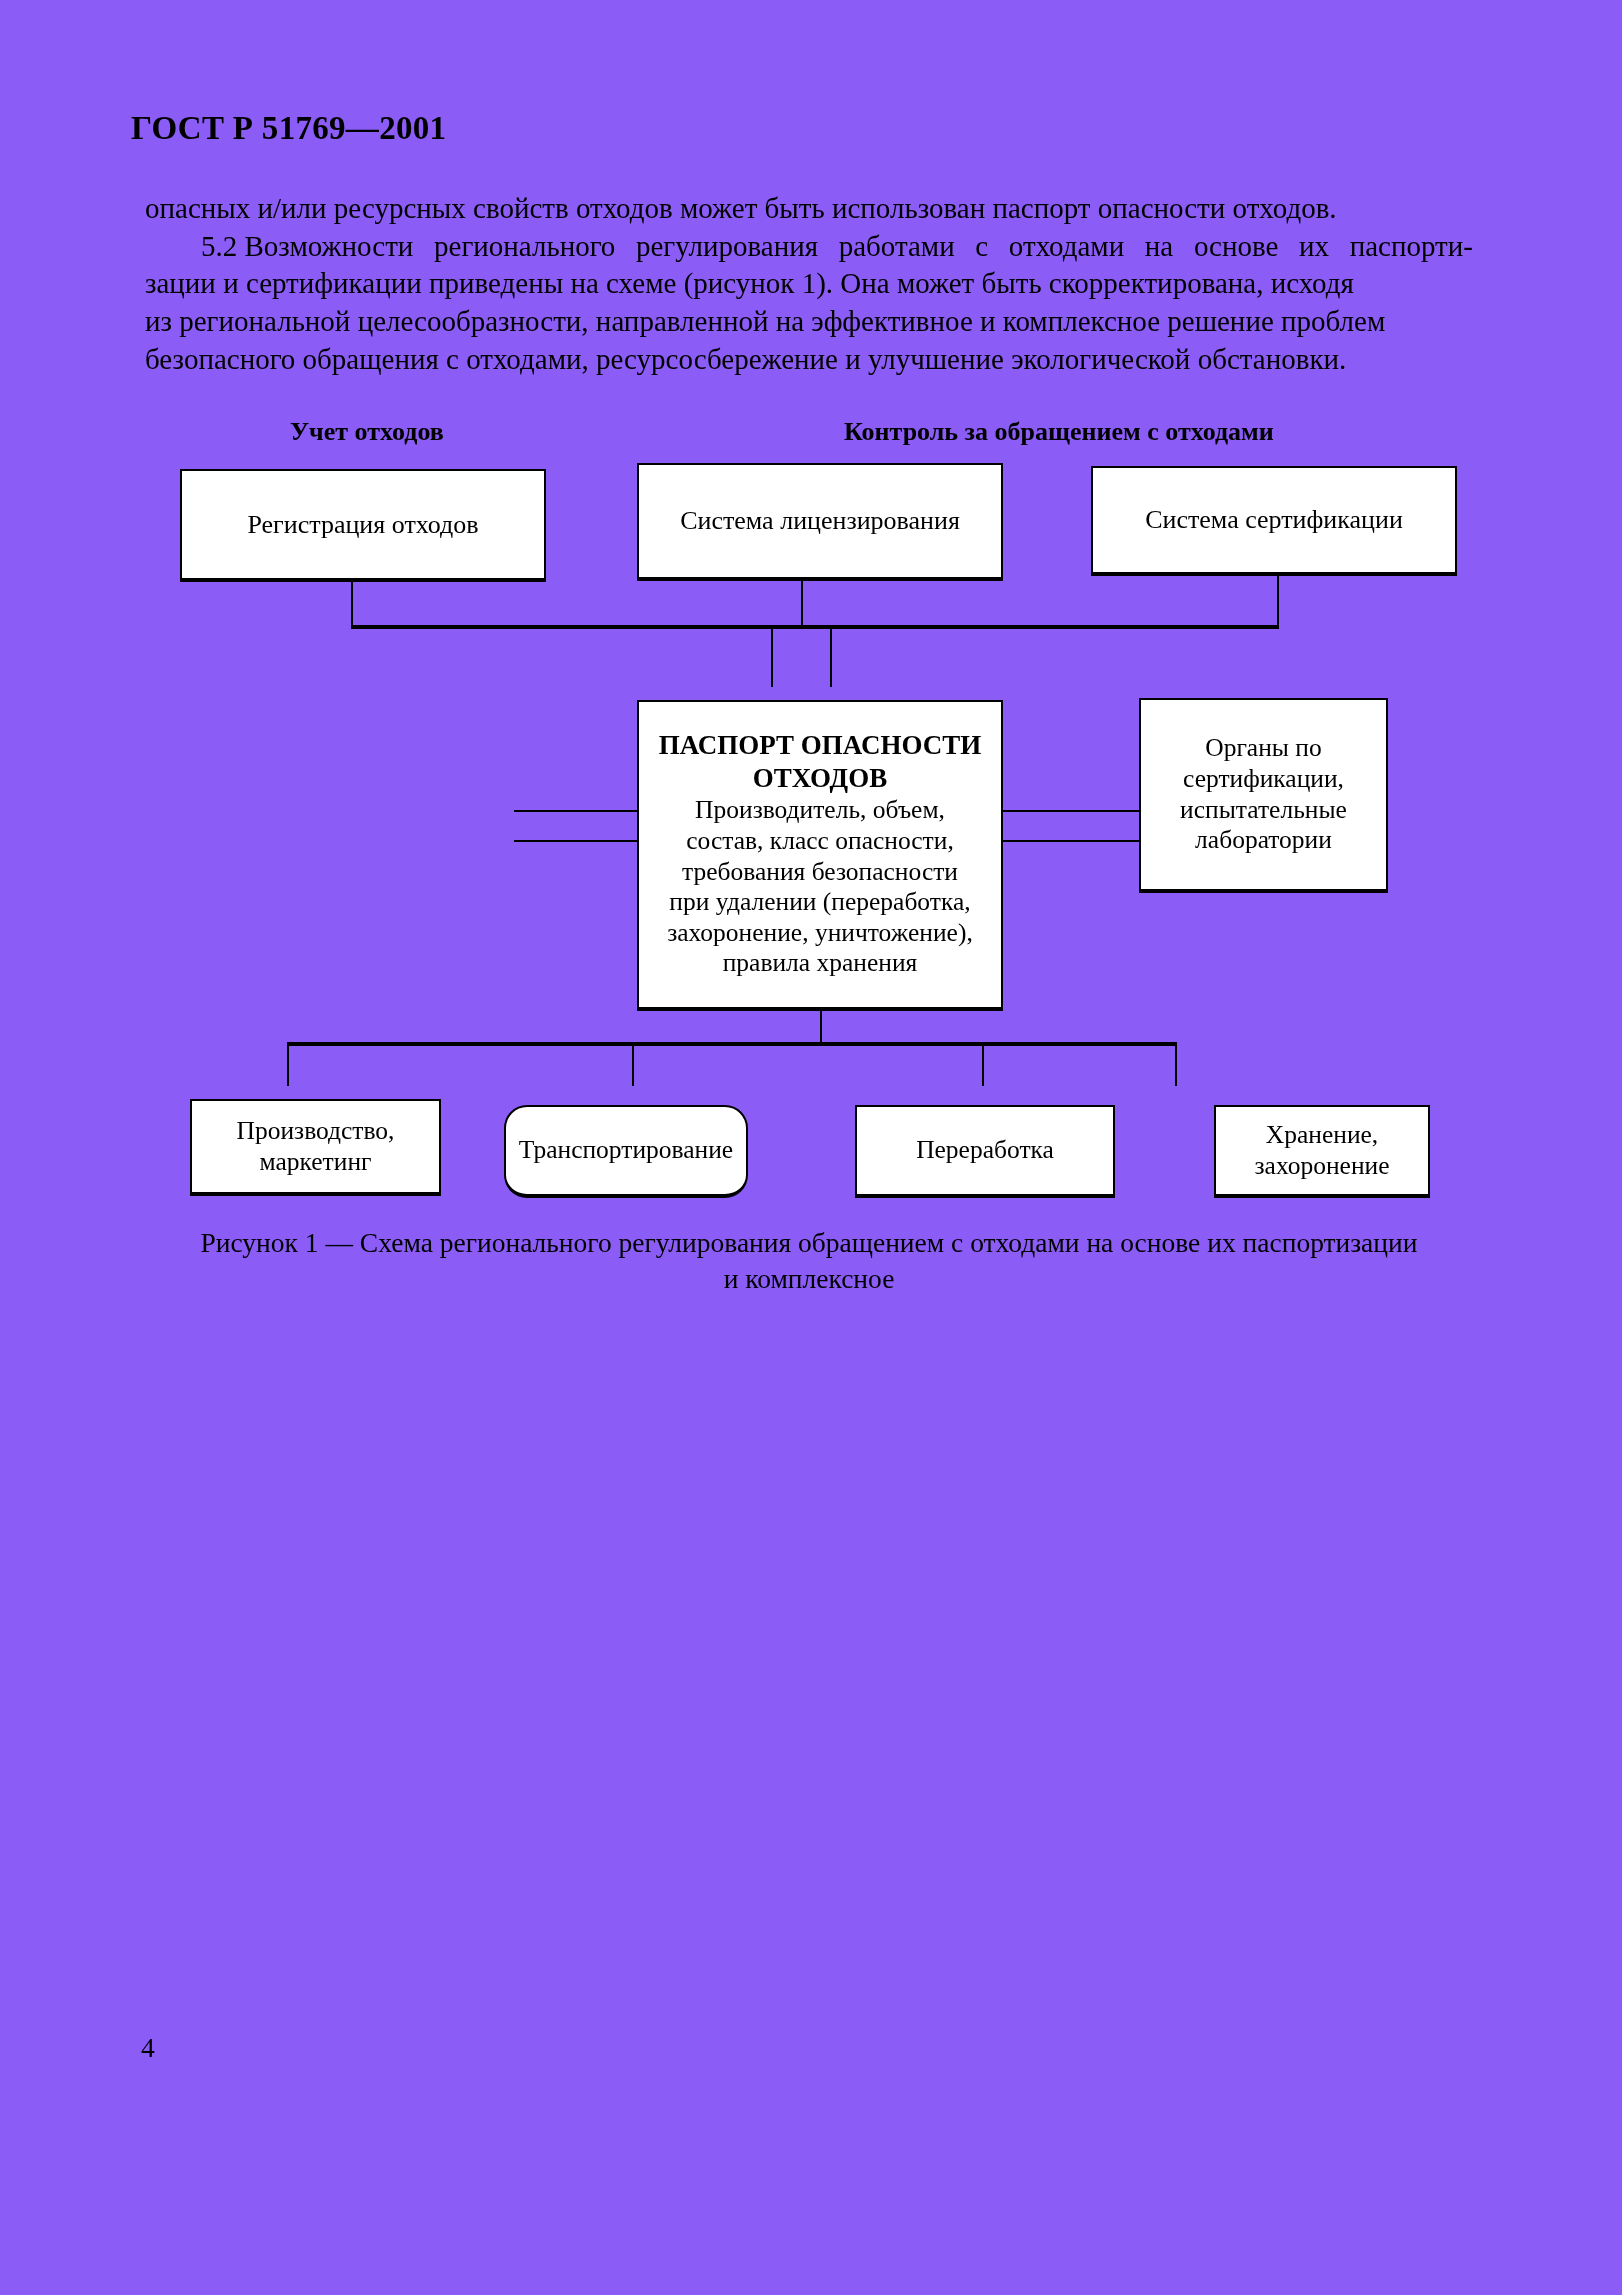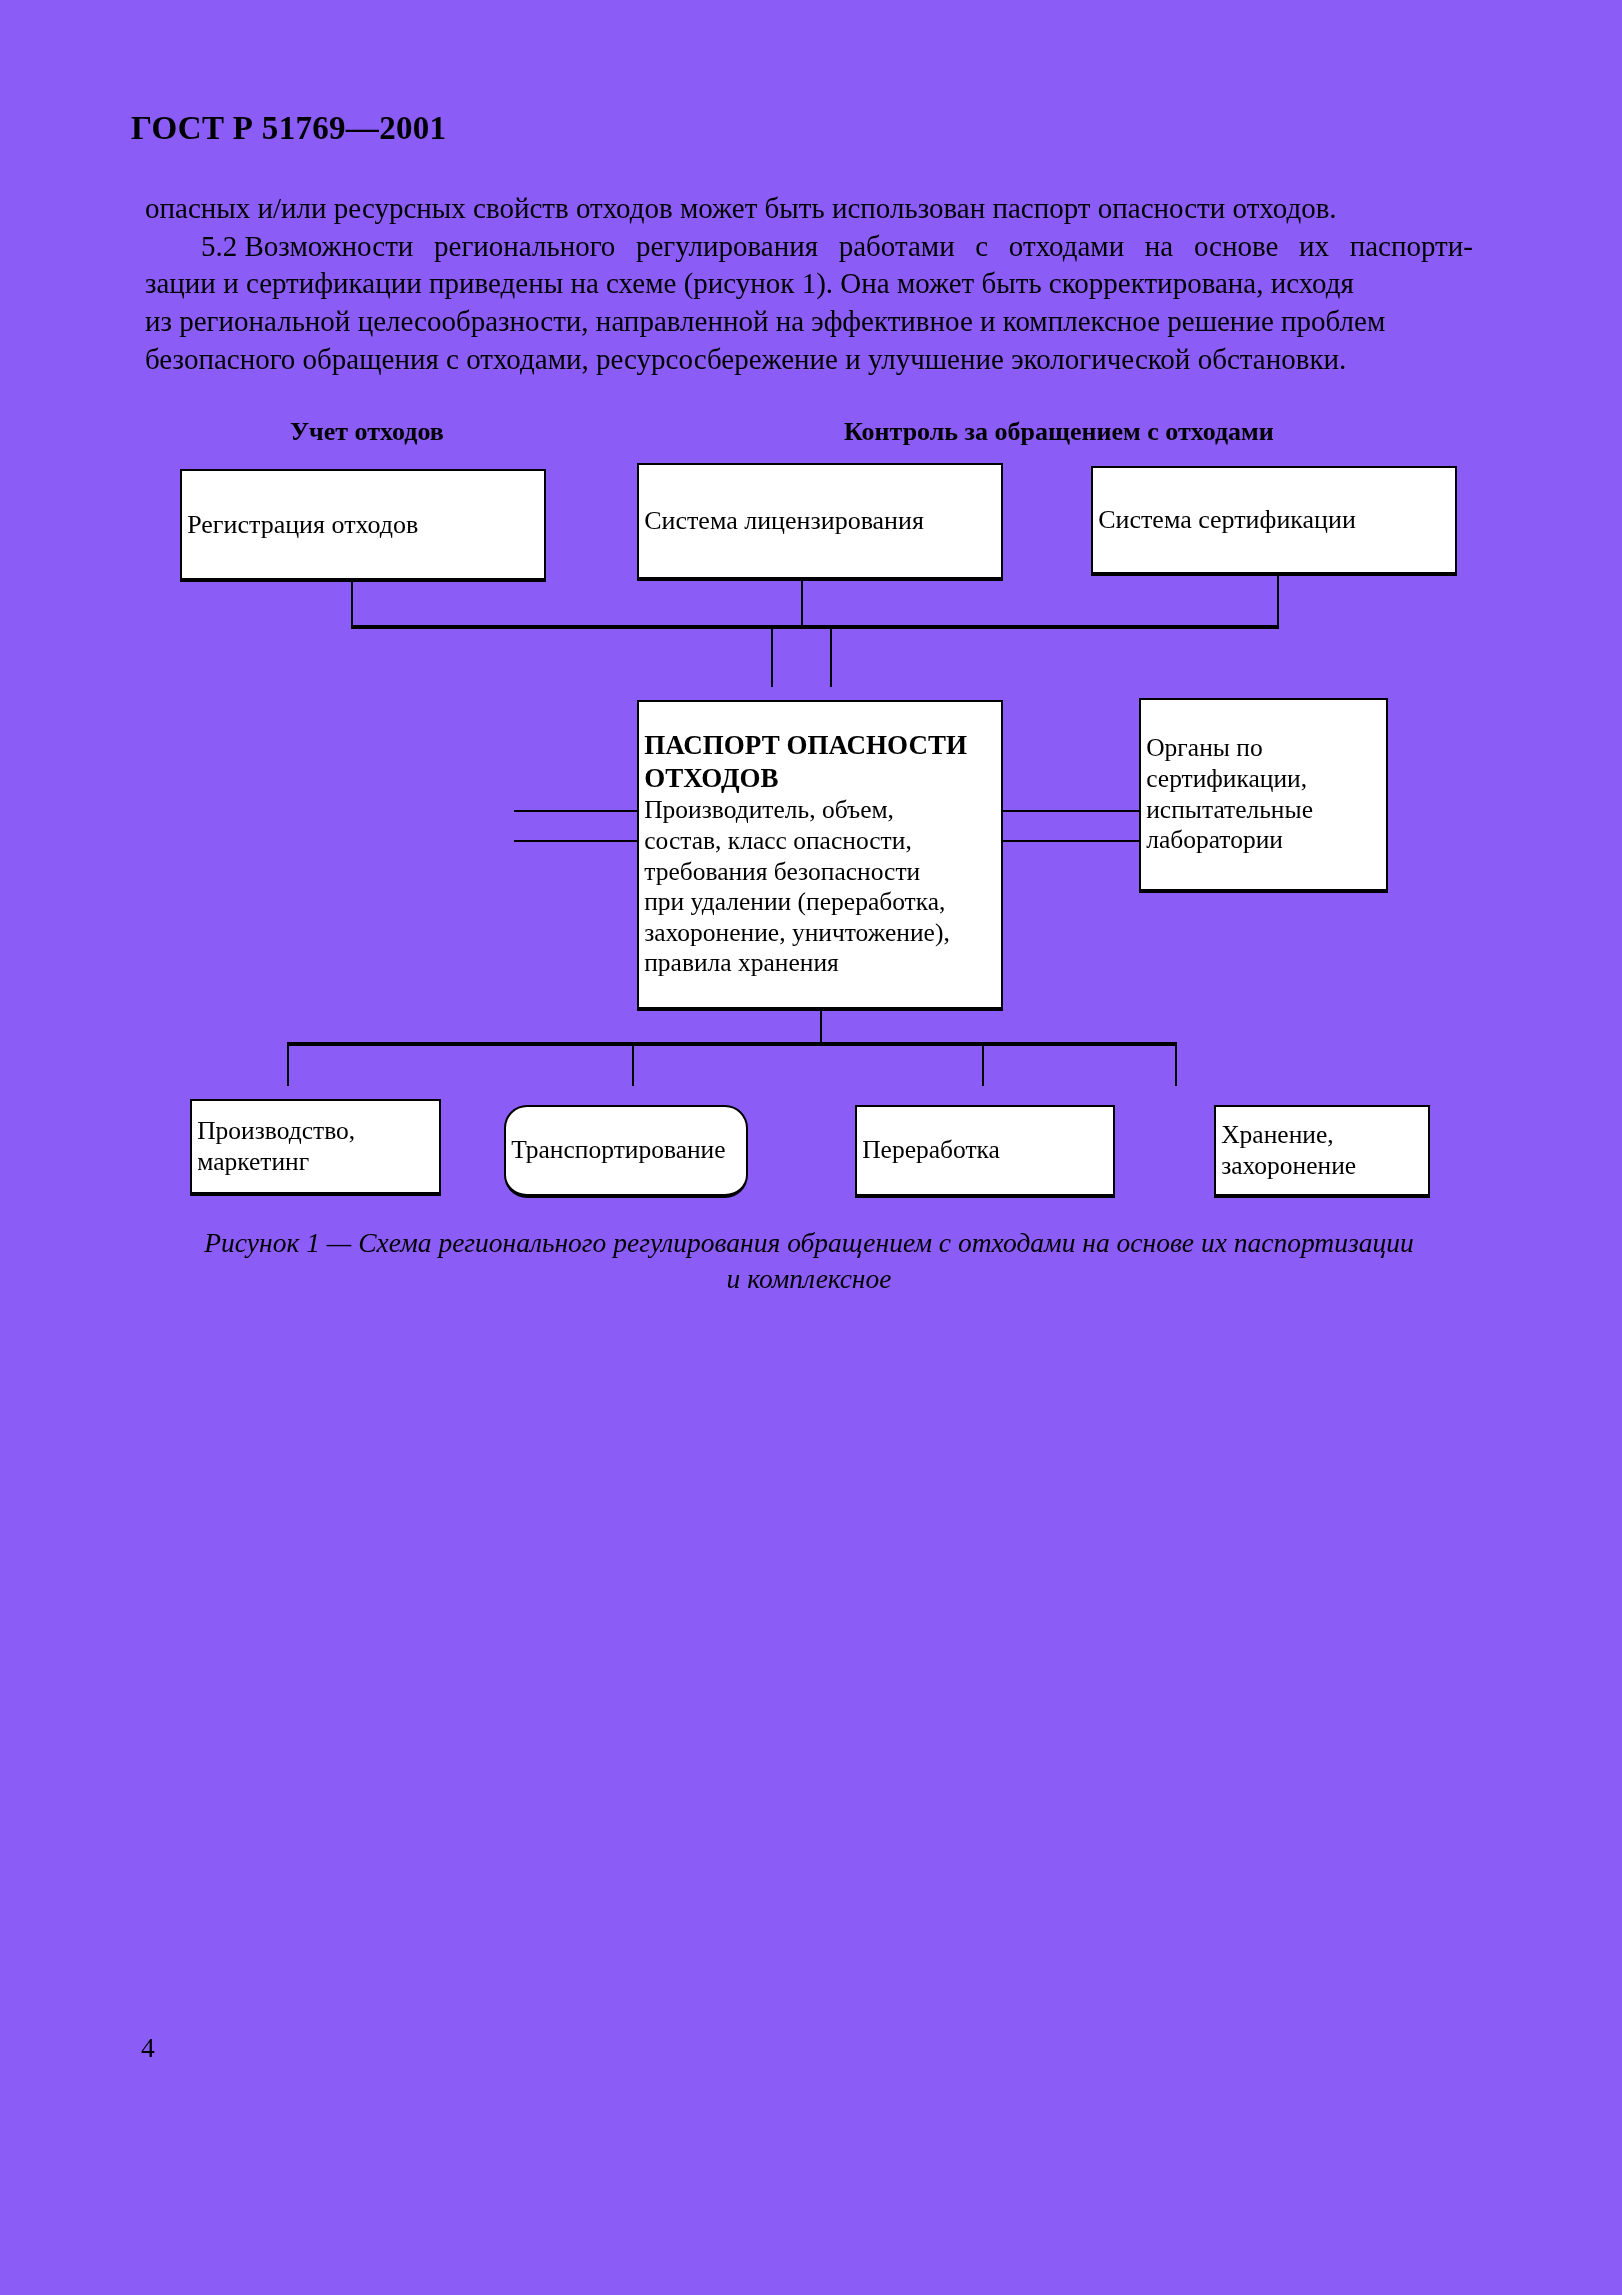--- a/index.html
+++ b/index.html
@@ -75,20 +75,21 @@
 
   .node {
     position: absolute;
     box-sizing: border-box;
     border: 2px solid #000;
     border-bottom-width: 4.6px;
     background: #ffffff;
     display: flex;
     align-items: center;
     justify-content: center;
+    text-align: center;
     font-size: 26px;
     line-height: 1.20;
     padding: 2.6px 5.2px;
     z-index: 3;
   }
   .node-inner { width: 100%; }
   .node-title {
     display: block;
     font-weight: bold;
     font-size: 27px;
@@ -118,21 +119,20 @@
 
   
   .caption {
     position: absolute;
     left: 145px;
     top: 1225px;
     width: 1328px;
     text-align: center;
     font-size: 27.5px;
     line-height: 1.32;
-    font-style: italic;
   }
   .caption .cl { display: block; }
 
   
   .folio {
     position: absolute;
     left: 141px;
     top: 2032px;
     font-size: 27.5px;
   }

